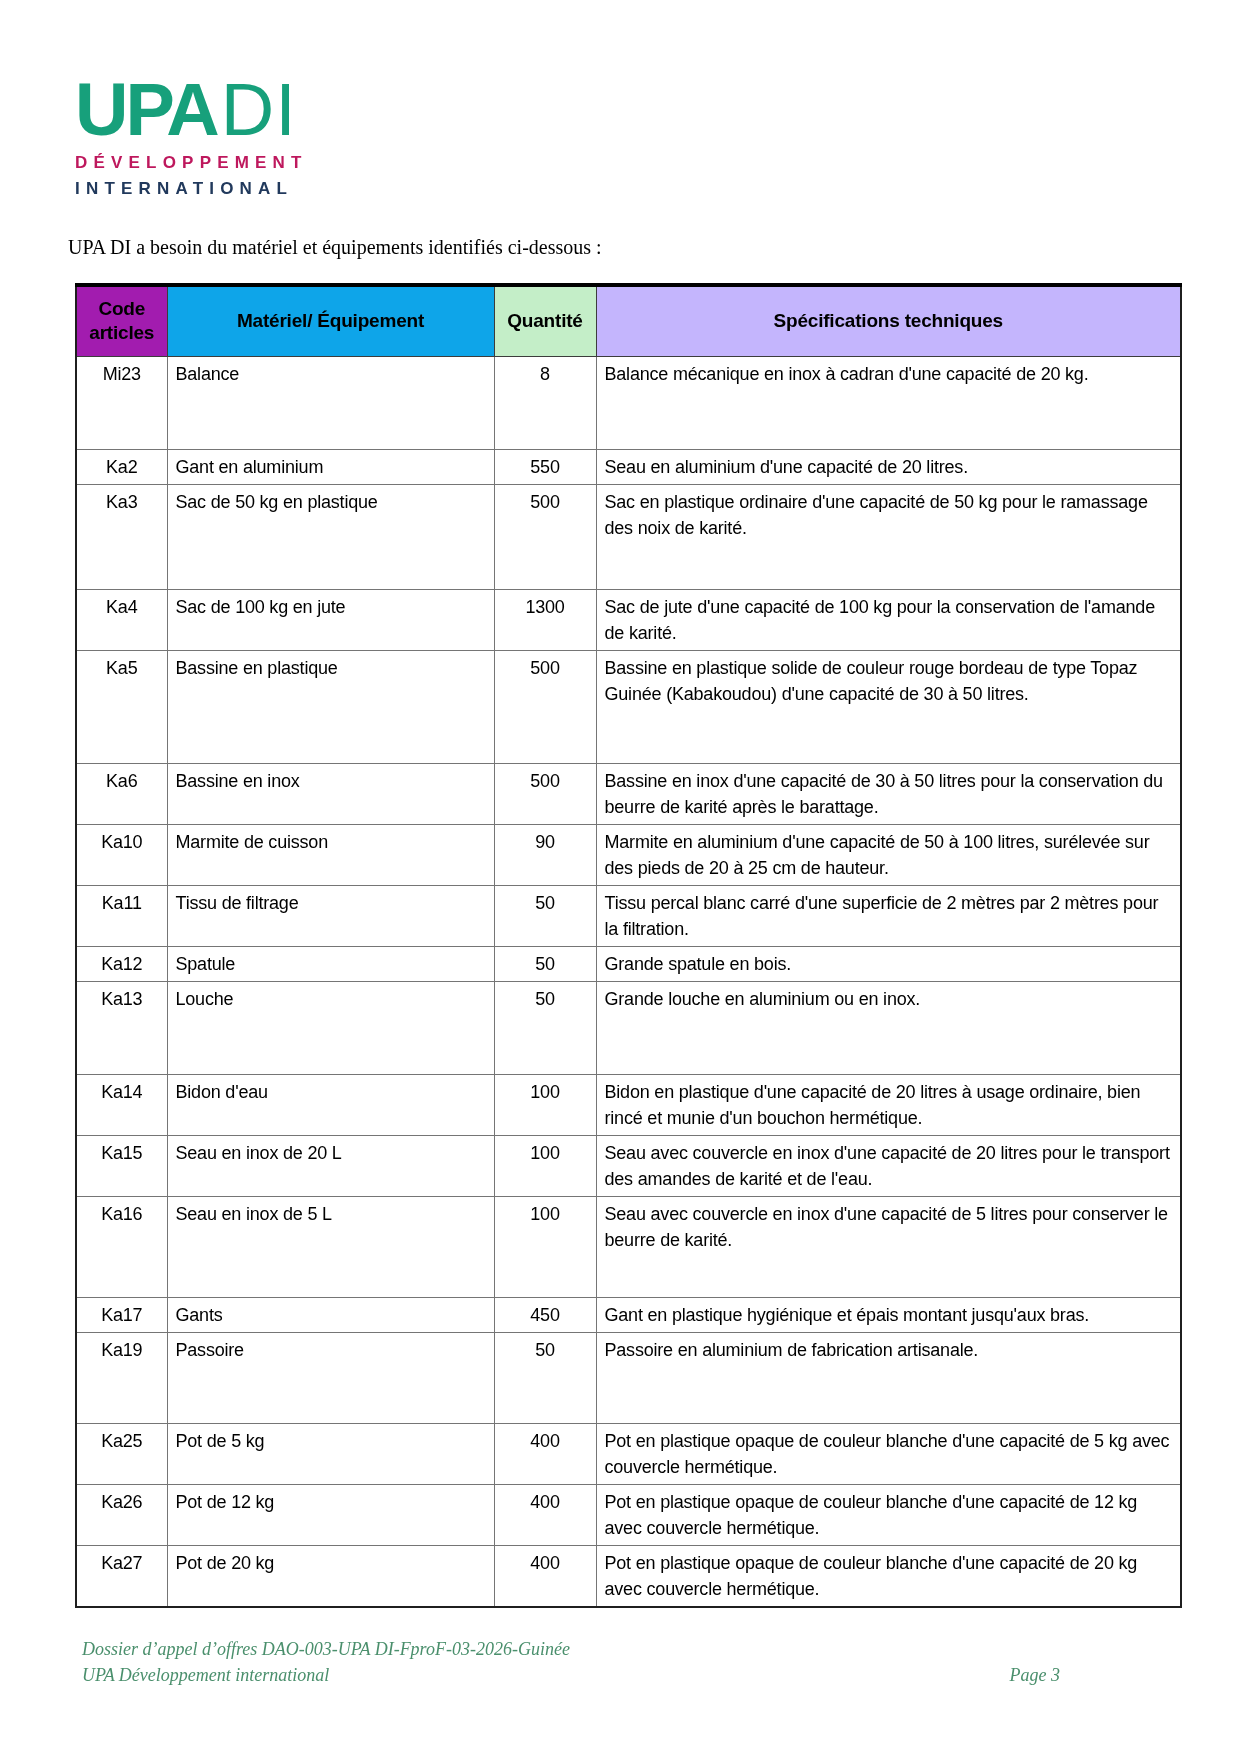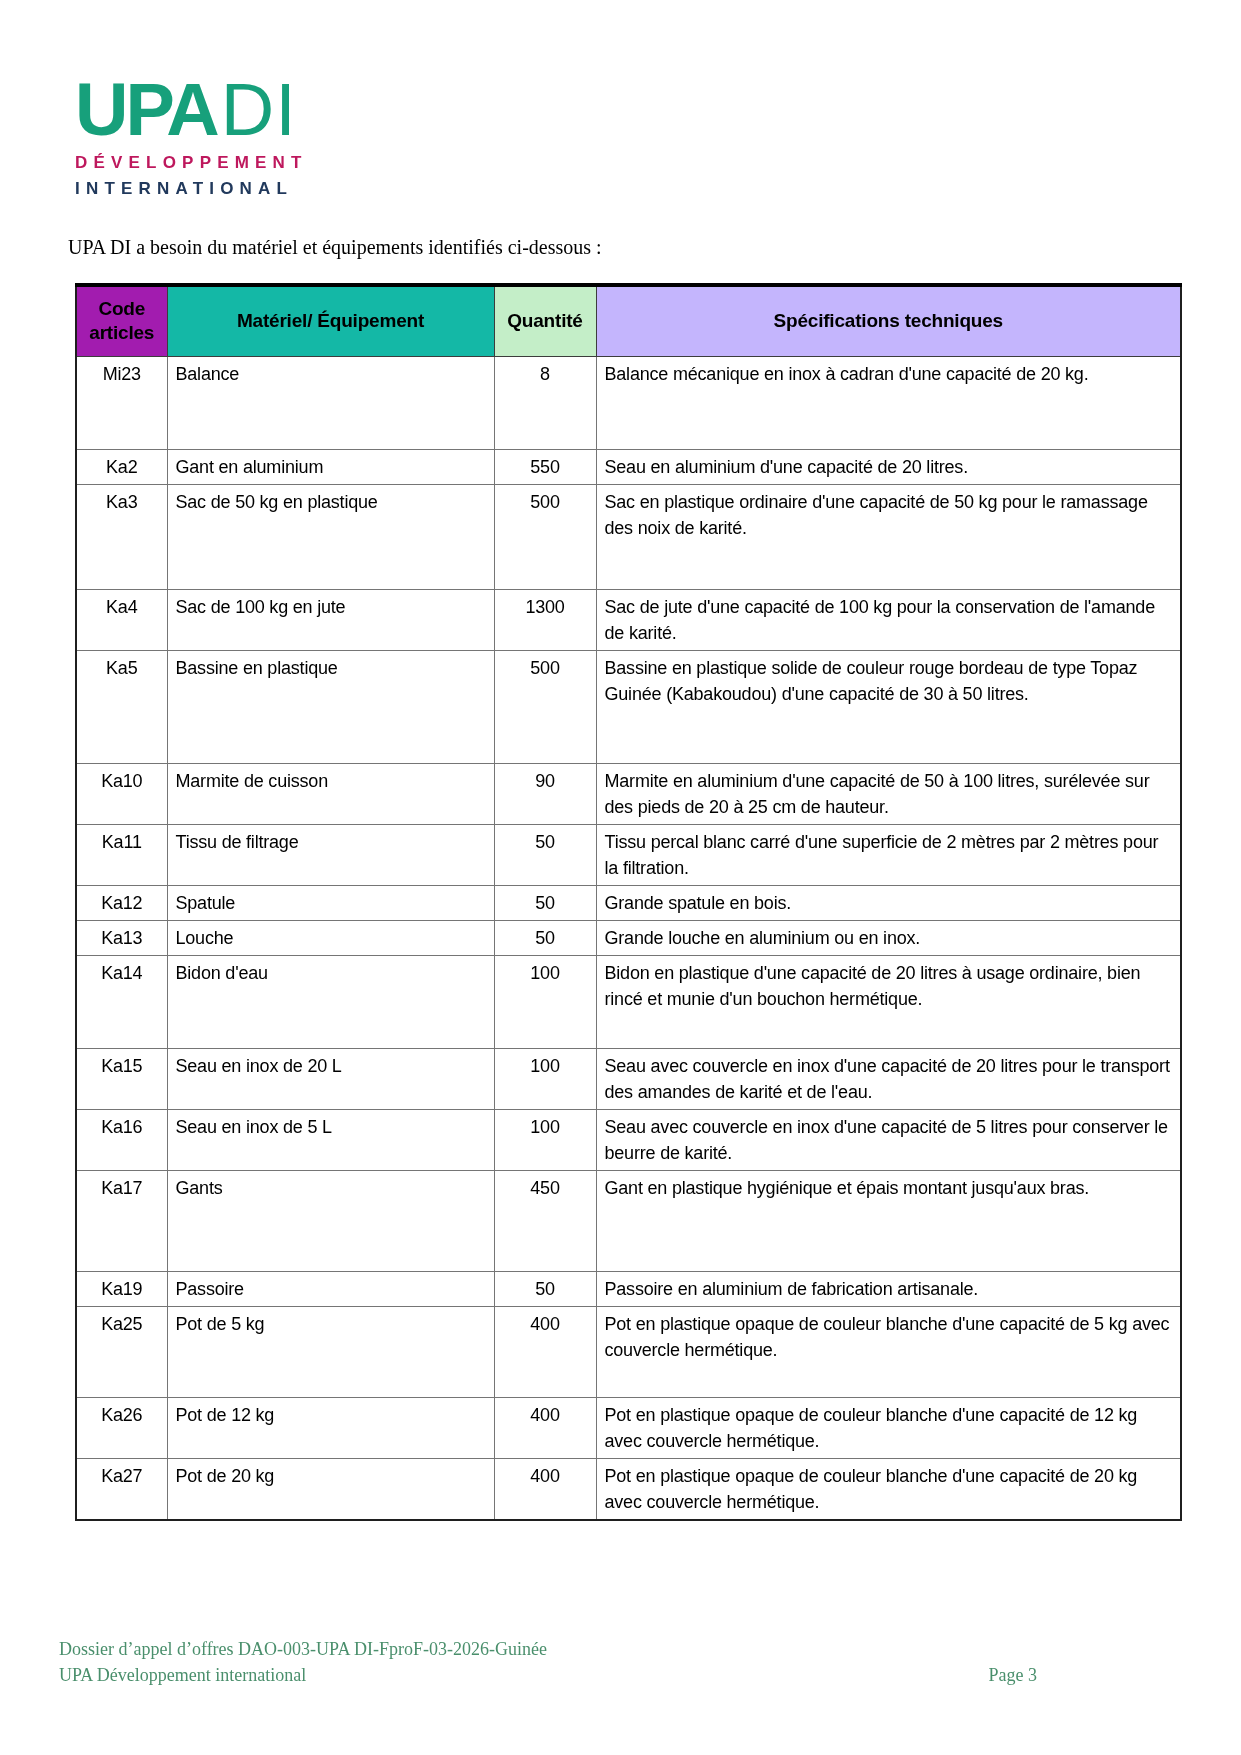--- a/index.html
+++ b/index.html
@@ -54,22 +54,22 @@
   
   tbody tr:nth-child(1)  td{height:84px;}
   tbody tr:nth-child(3)  td{height:96px;}
   tbody tr:nth-child(5)  td{height:104px;}
   tbody tr:nth-child(10) td{height:84px;}
   tbody tr:nth-child(13) td{height:92px;}
   tbody tr:nth-child(15) td{height:82px;}
 
   
   .footer{
-    position:absolute;left:59px;top:1636px;width:978px;
-    font-family:"Liberation Serif",serif;
+    position:absolute;left:82px;top:1636px;width:978px;
+    font-family:"Liberation Serif",serif;font-style:italic;
     font-size:18px;line-height:1.45;
   }
   .footer-row{display:flex;justify-content:space-between;}
 </style>
 </head>
 <body>
 
 <div class="page">
 
   <header class="logo">
@@ -86,21 +86,21 @@
   <table>
     <colgroup>
       <col class="c-code">
         <col class="c-item">
         <col class="c-qty">
         <col class="c-spec">
     </colgroup>
     <thead>
       <tr>
         <th style="background: #a21caf;">Code articles</th>
-        <th style="background: #14b8a6;">Matériel/ Équipement</th>
+        <th style="background: #0ea5e9;">Matériel/ Équipement</th>
         <th style="background: rgb(196, 238, 200);">Quantité</th>
         <th style="background: #c4b5fd;">Spécifications techniques</th>
       </tr>
     </thead>
     <tbody id="table-body">
   <tr>
     <td class="code">Mi23</td>
     <td class="item">Balance</td>
     <td class="qty">8</td>
     <td class="spec">Balance mécanique en inox à cadran d'une capacité de 20 kg.</td>
@@ -127,20 +127,26 @@
     <td class="spec">Sac de jute d'une capacité de 100 kg pour la conservation de l'amande de karité.</td>
   </tr>
 
   <tr>
     <td class="code">Ka5</td>
     <td class="item">Bassine en plastique</td>
     <td class="qty">500</td>
     <td class="spec">Bassine en plastique solide de couleur rouge bordeau de type Topaz Guinée (Kabakoudou) d'une capacité de 30 à 50 litres.</td>
   </tr>
 
+  <tr>
+    <td class="code">Ka6</td>
+    <td class="item">Bassine en inox</td>
+    <td class="qty">500</td>
+    <td class="spec">Bassine en inox d'une capacité de 30 à 50 litres pour la conservation du beurre de karité après le barattage.</td>
+  </tr>
 
   <tr>
     <td class="code">Ka10</td>
     <td class="item">Marmite de cuisson</td>
     <td class="qty">90</td>
     <td class="spec">Marmite en aluminium d'une capacité de 50 à 100 litres, surélevée sur des pieds de 20 à 25 cm de hauteur.</td>
   </tr>
 
   <tr>
     <td class="code">Ka11</td>

